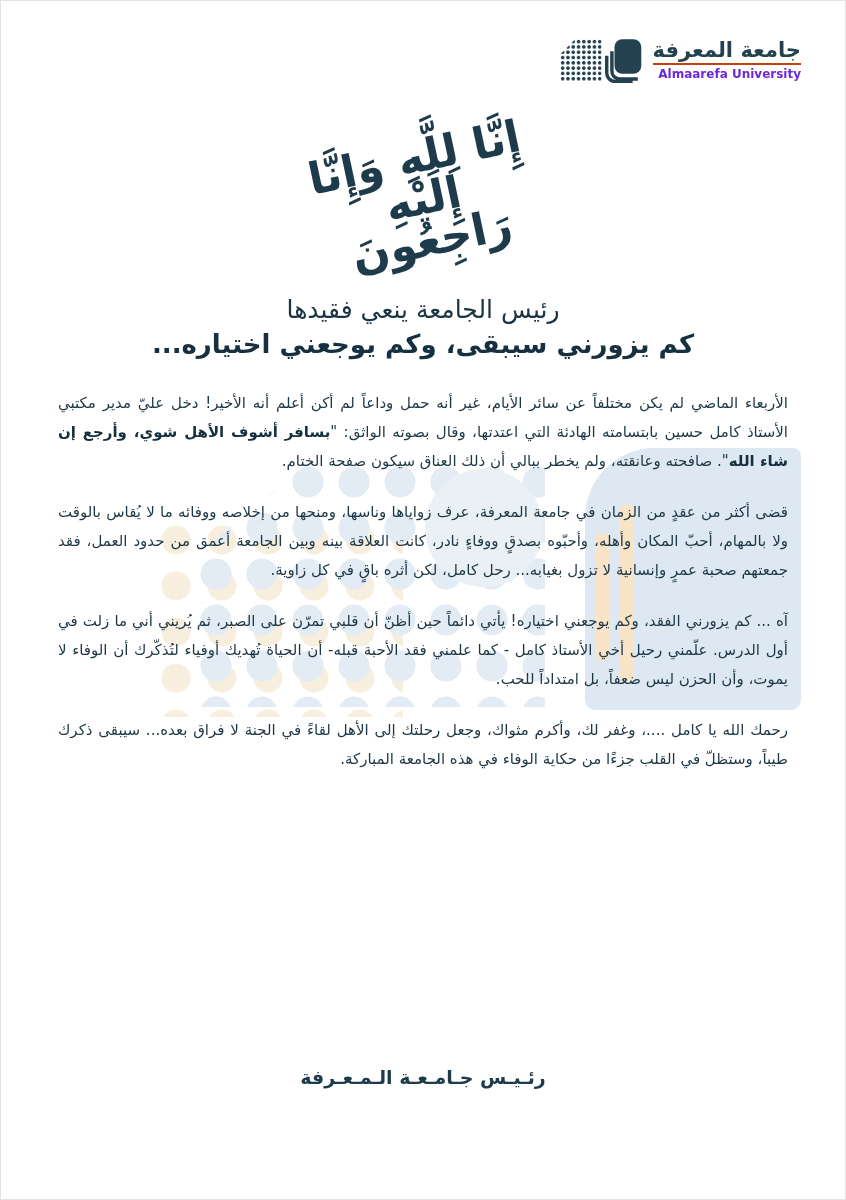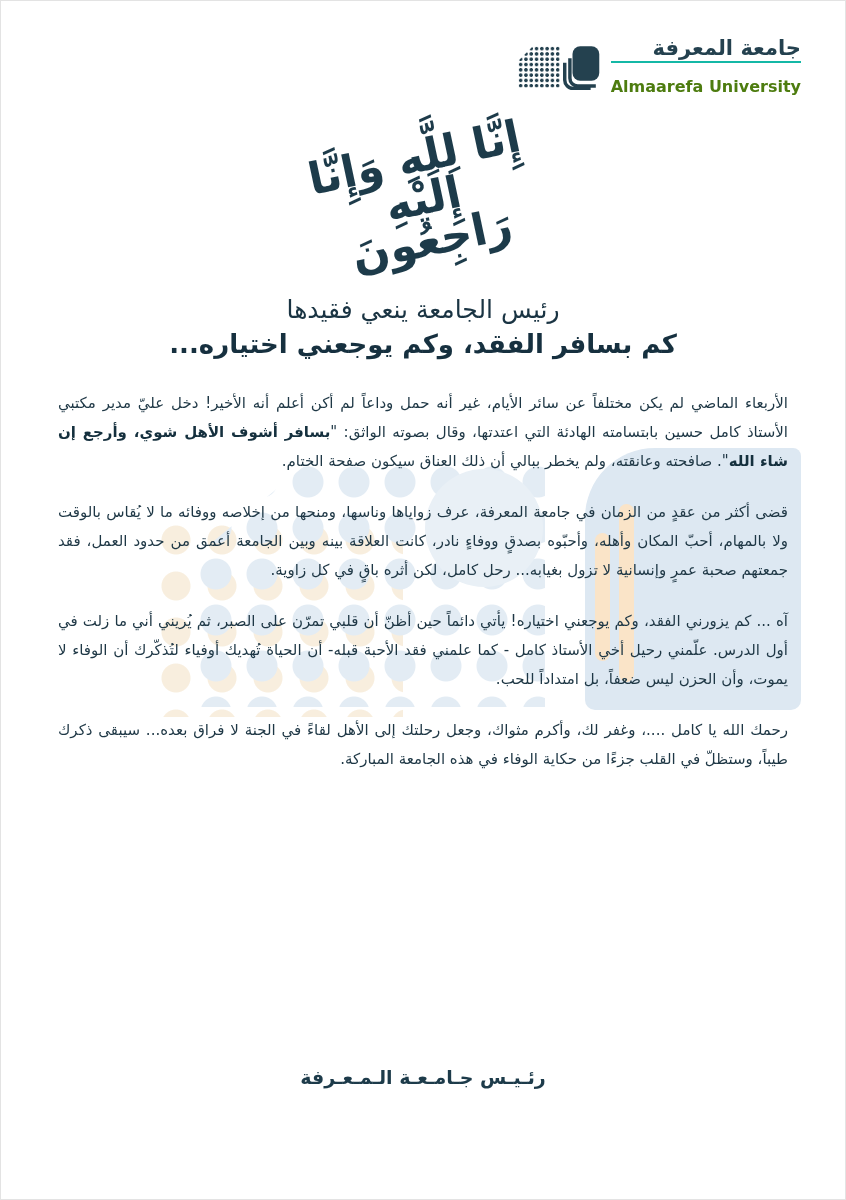--- a/index.html
+++ b/index.html
@@ -50,23 +50,23 @@
   .logo-mark { display: flex; align-items: center; gap: 3px; }
   .logo-dots {
     width: 42px; height: 42px;
     background-image: radial-gradient(circle, #24414f 1.6px, transparent 2px);
     background-size: 5.3px 5.3px;
     clip-path: polygon(38% 0, 100% 0, 100% 100%, 0 100%, 0 38%);
   }
   .logo-text { text-align: right; }
   .logo-ar {
     direction: rtl; font-size: 21px; font-weight: bold; color: #24414f;
-    line-height: 1.05; border-bottom: 2px solid #14b8a6; padding-bottom: 2px;
+    line-height: 1.05; border-bottom: 2px solid #c2410c; padding-bottom: 2px; text-align: center;
   }
-  .logo-en { font-size: 16px; font-weight: bold; color: #4d7c0f; margin-top: 14px; }
+  .logo-en { font-size: 12px; font-weight: bold; color: #6d28d9; margin-top: 2px; }
 
   
   .calligraphy {
     position: absolute; top: 104px; left: 50%; transform: translateX(-50%);
     width: 232px; height: 188px; display: flex; align-items: center; justify-content: center;
     z-index: 1;
   }
   .calligraphy span {
     display: block; text-align: center; color: #1d3b4a;
     font-size: 44px; font-weight: bold; line-height: .95; letter-spacing: -1px;
@@ -123,21 +123,21 @@
       <div class="logo-en">Almaarefa University</div>
     </div>
   </header>
 
   <div class="calligraphy">
     <span>إِنَّا لِلَّهِ وَإِنَّا إِلَيْهِ رَاجِعُونَ</span>
   </div>
 
   <div class="titles">
     <div class="title">رئيس الجامعة ينعي فقيدها</div>
-    <div class="subtitle">كم بسافر الفقد، وكم يوجعني اختياره...</div>
+    <div class="subtitle">كم يزورني سيبقى، وكم يوجعني اختياره...</div>
   </div>
 
   <main class="content">
     <p><span>الأربعاء الماضي لم يكن مختلفاً عن سائر الأيام، غير أنه حمل وداعاً لم أكن أعلم أنه الأخير! دخل عليّ مدير مكتبي الأستاذ كامل حسين بابتسامته الهادئة التي اعتدتها، وقال بصوته الواثق: "</span><span class="b">بسافر أشوف الأهل شوي، وأرجع إن شاء الله</span><span>". صافحته وعانقته، ولم يخطر ببالي أن ذلك العناق سيكون صفحة الختام.</span></p>
     <p><span>قضى أكثر من عقدٍ من الزمان في جامعة المعرفة، عرف زواياها وناسها، ومنحها من إخلاصه ووفائه ما لا يُقاس بالوقت ولا بالمهام، أحبّ المكان وأهله، وأحبّوه بصدقٍ ووفاءٍ نادر، كانت العلاقة بينه وبين الجامعة أعمق من حدود العمل، فقد جمعتهم صحبة عمرٍ وإنسانية لا تزول بغيابه... رحل كامل، لكن أثره باقٍ في كل زاوية.</span></p>
     <p><span>آه ... كم يزورني الفقد، وكم يوجعني اختياره! يأتي دائماً حين أظنّ أن قلبي تمرّن على الصبر، ثم يُريني أني ما زلت في أول الدرس. علّمني رحيل أخي الأستاذ كامل - كما علمني فقد الأحبة قبله- أن الحياة تُهديك أوفياء لتُذكّرك أن الوفاء لا يموت، وأن الحزن ليس ضعفاً، بل امتداداً للحب.</span></p>
     <p><span>رحمك الله يا كامل ....، وغفر لك، وأكرم مثواك، وجعل رحلتك إلى الأهل لقاءً في الجنة لا فراق بعده... سيبقى ذكرك طيباً، وستظلّ في القلب جزءًا من حكاية الوفاء في هذه الجامعة المباركة.</span></p>
   </main>
 
   <footer class="signature">

